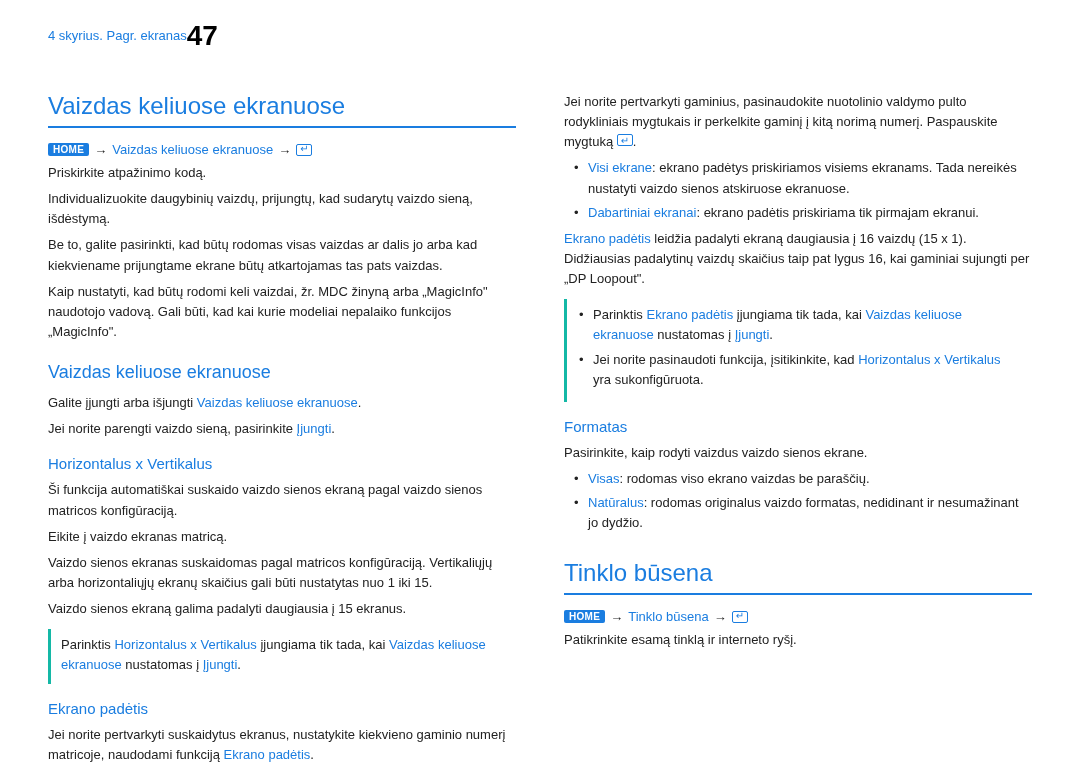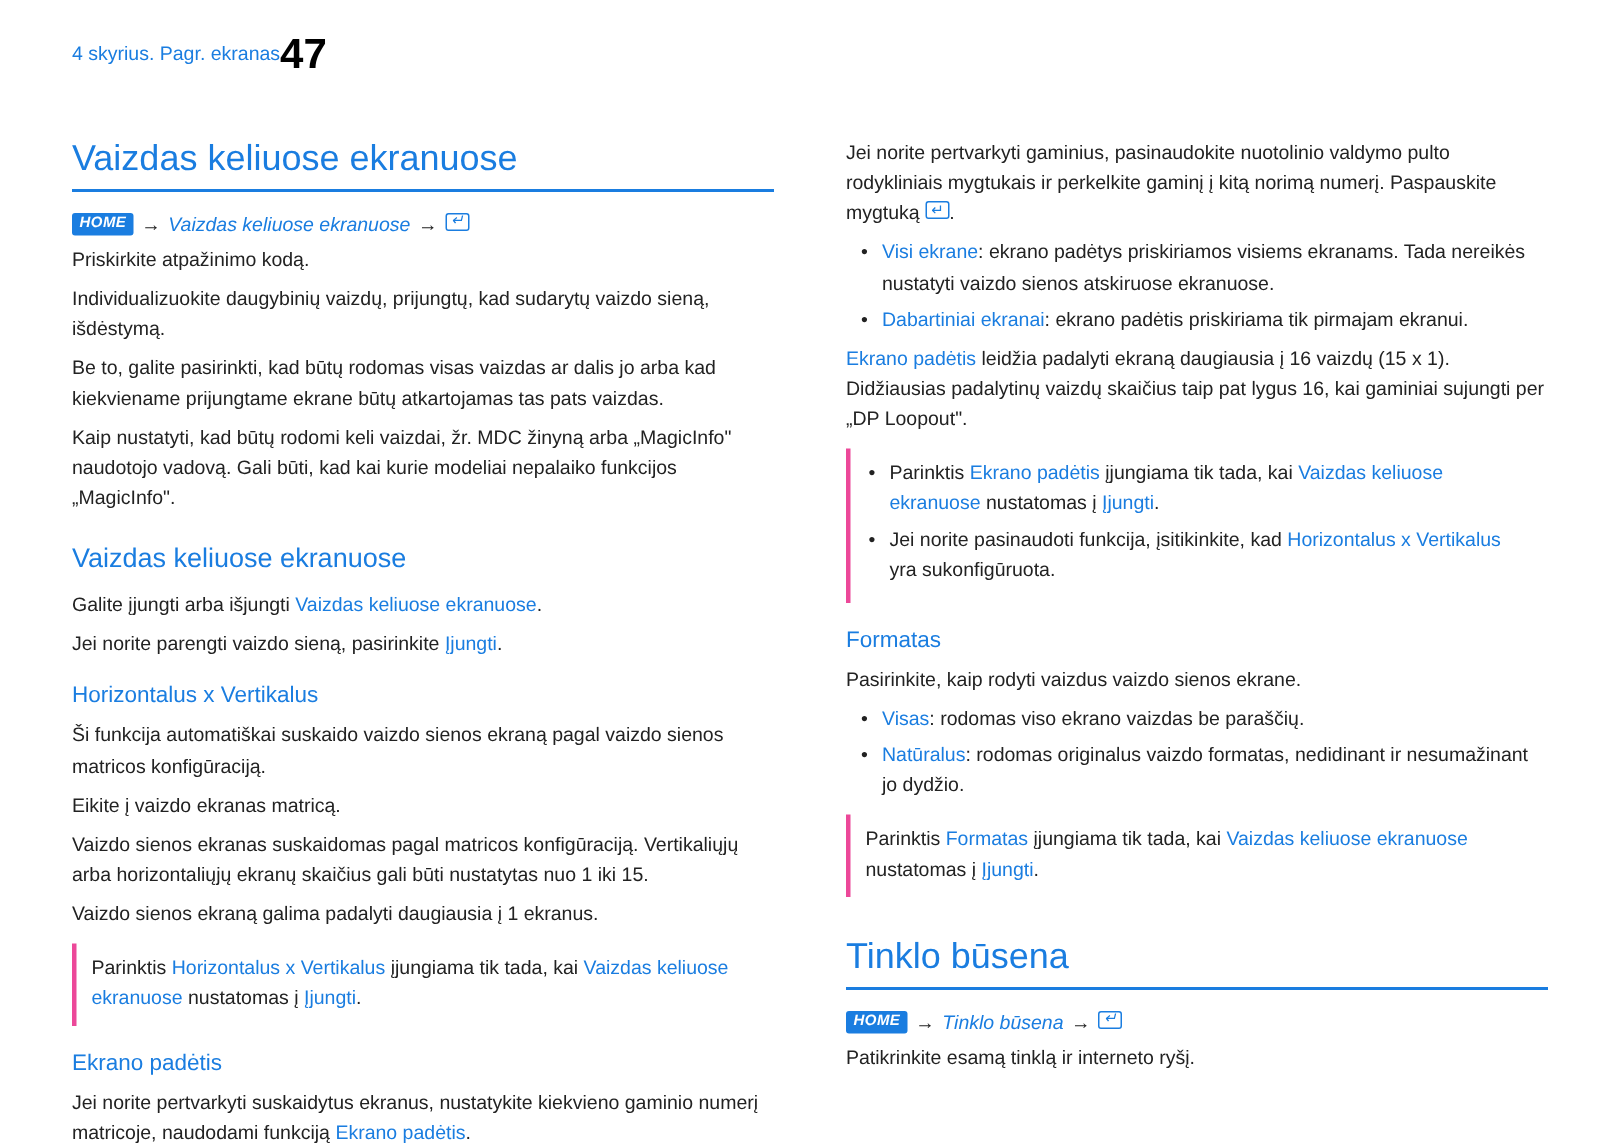--- a/index.html
+++ b/index.html
@@ -56,23 +56,23 @@
   }
   p, li { font-size: 13px; line-height: 1.55; }
   p { margin-bottom: 6px; }
   ul { list-style: none; padding-left: 14px; margin-bottom: 6px; }
   ul li { position: relative; padding-left: 10px; margin-bottom: 4px; }
   ul li::before { content: "•"; position: absolute; left: -4px; }
   .breadcrumb {
     font-size: 13px;
     margin-bottom: 6px;
     display: flex;
+    align-items: center;
     gap: 5px;
     flex-wrap: wrap;
-    font-style: italic;
   }
   .home-badge {
     background: #1a7de0;
     color: #fff;
     font-size: 10px;
     font-weight: 600;
     padding: 1px 5px;
     border-radius: 2px;
     letter-spacing: 0.3px;
   }
@@ -87,21 +87,21 @@
   }
   .enter-icon::after {
     content: "↵";
     color: #1a7de0;
     font-size: 10px;
     position: absolute;
     left: 3px; top: -2px;
   }
   .blue { color: #1a7de0; }
   .note-box {
-    border-left: 3px solid #ec4899;
+    border-left: 3px solid #14b8a6;
     padding: 6px 10px;
     margin: 10px 0;
     font-size: 13px;
     line-height: 1.55;
   }
   .note-box ul { padding-left: 6px; }
   .note-box p { margin-bottom: 2px; }
 </style>
 </head>
 <body>
@@ -130,21 +130,21 @@
     <p>Kaip nustatyti, kad būtų rodomi keli vaizdai, žr. MDC žinyną arba „MagicInfo" naudotojo vadovą. Gali būti, kad kai kurie modeliai nepalaiko funkcijos „MagicInfo".</p>
 
     <h2 class="sub-title">Vaizdas keliuose ekranuose</h2>
     <p><span>Galite įjungti arba išjungti </span><span class="blue">Vaizdas keliuose ekranuose</span><span>.</span></p>
     <p><span>Jei norite parengti vaizdo sieną, pasirinkite </span><span class="blue">Įjungti</span><span>.</span></p>
 
     <h3 class="sub-sub">Horizontalus x Vertikalus</h3>
     <p>Ši funkcija automatiškai suskaido vaizdo sienos ekraną pagal vaizdo sienos matricos konfigūraciją.</p>
     <p>Eikite į vaizdo ekranas matricą.</p>
     <p>Vaizdo sienos ekranas suskaidomas pagal matricos konfigūraciją. Vertikaliųjų arba horizontaliųjų ekranų skaičius gali būti nustatytas nuo 1 iki 15.</p>
-    <p>Vaizdo sienos ekraną galima padalyti daugiausia į 1 ekranus.</p>
+    <p>Vaizdo sienos ekraną galima padalyti daugiausia į 15 ekranus.</p>
 
     <div class="note-box">
       <p><span>Parinktis </span><span class="blue">Horizontalus x Vertikalus</span><span> įjungiama tik tada, kai </span><span class="blue">Vaizdas keliuose ekranuose</span><span> nustatomas į </span><span class="blue">Įjungti</span><span>.</span></p>
     </div>
 
     <h3 class="sub-sub">Ekrano padėtis</h3>
     <p><span>Jei norite pertvarkyti suskaidytus ekranus, nustatykite kiekvieno gaminio numerį matricoje, naudodami funkciją </span><span class="blue">Ekrano padėtis</span><span>.</span></p>
 
   </div>
 
@@ -163,23 +163,20 @@
       </ul>
     </div>
 
     <h3 class="sub-sub">Formatas</h3>
     <p>Pasirinkite, kaip rodyti vaizdus vaizdo sienos ekrane.</p>
     <ul>
       <li><span class="blue">Visas</span><span>: rodomas viso ekrano vaizdas be paraščių.</span></li>
       <li><span class="blue">Natūralus</span><span>: rodomas originalus vaizdo formatas, nedidinant ir nesumažinant jo dydžio.</span></li>
     </ul>
 
-    <div class="note-box">
-      <p><span>Parinktis </span><span class="blue">Formatas</span><span> įjungiama tik tada, kai </span><span class="blue">Vaizdas keliuose ekranuose</span><span> nustatomas į </span><span class="blue">Įjungti</span><span>.</span></p>
-    </div>
 
     <h1 class="section-title" style="margin-top:26px">Tinklo būsena</h1>
 
     <div class="breadcrumb">
       <span class="home-badge">HOME</span>
       <span class="bc-arrow">→</span>
       <span class="bc-link">Tinklo būsena</span>
       <span class="bc-arrow">→</span>
       <span class="enter-icon"></span>
     </div>

